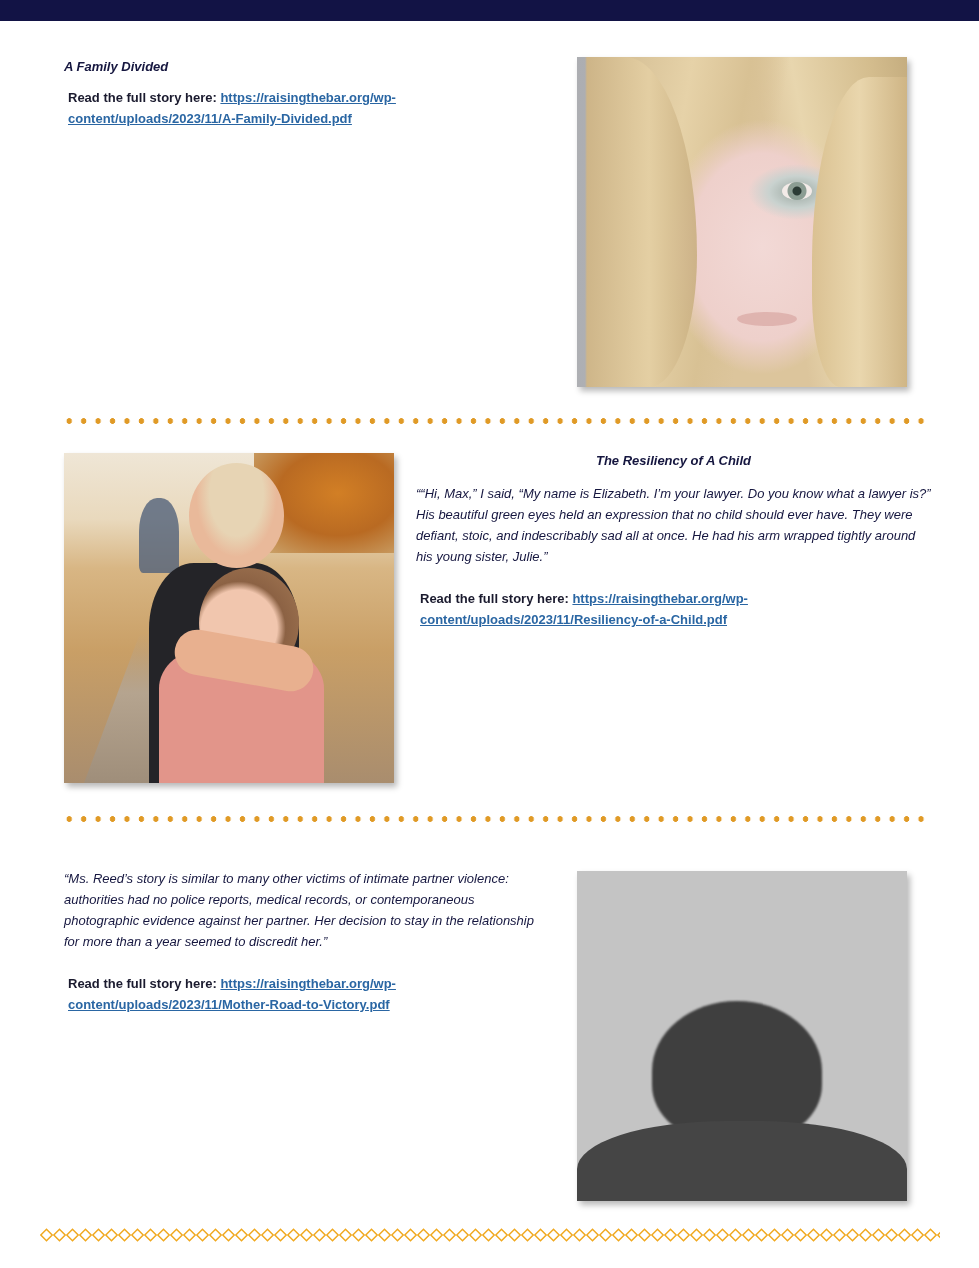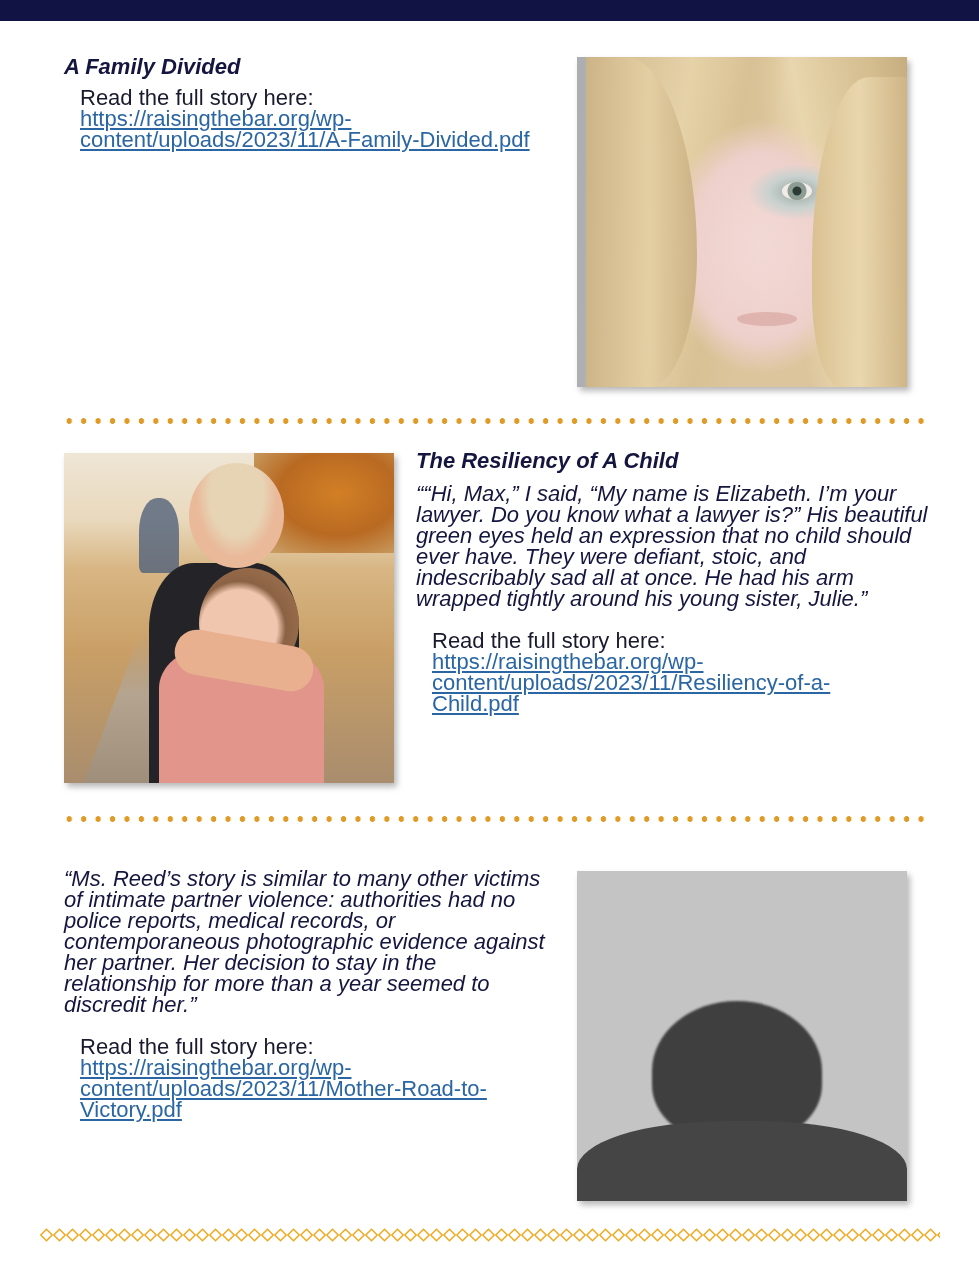--- a/index.html
+++ b/index.html
@@ -4,24 +4,24 @@
 <style>
   html, body { margin: 0; padding: 0; }
   body {
     width: 979px; height: 1268px; position: relative; overflow: hidden;
     background: #ffffff;
     font-family: "Liberation Sans", "DejaVu Sans", sans-serif;
     color: #15163f;
   }
   .top-bar { position: absolute; left: 0; top: 0; width: 979px; height: 21px; background: #121345; }
   .story { position: absolute; }
-  .story-text { position: absolute; font-size: 22px; line-height: 21px; color: #15163f; }
+  .story-text { position: absolute; font-size: 13px; line-height: 21px; color: #15163f; }
   .story-title { font-weight: bold; font-style: italic; margin: 0; }
   .story-quote { font-style: italic; margin: 0; }
-  .read-more { margin: 16px; color: #1a1a2e; }
+  .read-more { margin: 4px; color: #1a1a2e; font-weight: bold; }
   .read-more a { color: #2a66a3; text-decoration: underline; }
   .photo { position: absolute; width: 330px; height: 330px; box-shadow: 3px 4px 6px rgba(0,0,0,0.28); overflow: hidden; }
   .dot-divider { position: absolute; left: 62px; width: 866px; height: 8px;
     background-image: radial-gradient(circle, #e09a26 2.6px, transparent 3px);
     background-size: 14.45px 8px; background-repeat: repeat-x; }
   .diamond-border { position: absolute; left: 40px; top: 1228px; width: 900px; height: 14px; }
 
   
   .p1 { left: 577px; top: 57px;
     background:
@@ -80,21 +80,21 @@
     <div class="trees"></div>
     <div class="path"></div>
     <div class="man"></div>
     <div class="boy-body"></div>
     <div class="boy-head"></div>
     <div class="girl-body"></div>
     <div class="girl-head"></div>
     <div class="arm"></div>
   </div>
   <div class="story-text" style="left:416px; top:450px; width:515px;">
-    <p class="story-title" style="margin-bottom:12px;">The Resiliency of A Child</p>
+    <p class="story-title" style="margin-bottom:12px;text-align:center;">The Resiliency of A Child</p>
     <p class="story-quote">““Hi, Max,” I said, “My name is Elizabeth. I’m your lawyer. Do you know what a lawyer is?” His beautiful green eyes held an expression that no child should ever have. They were defiant, stoic, and indescribably sad all at once. He had his arm wrapped tightly around his young sister, Julie.”</p>
     <p class="read-more" style="margin-top:21px;">
       <span>Read the full story here: </span><a href="#">https://raisingthebar.org/wp-content/uploads/2023/11/Resiliency-of-a-Child.pdf</a>
     </p>
   </div>
 </section>
 
 <div class="dot-divider" style="top:815px;"></div>
 
 <section class="story">

